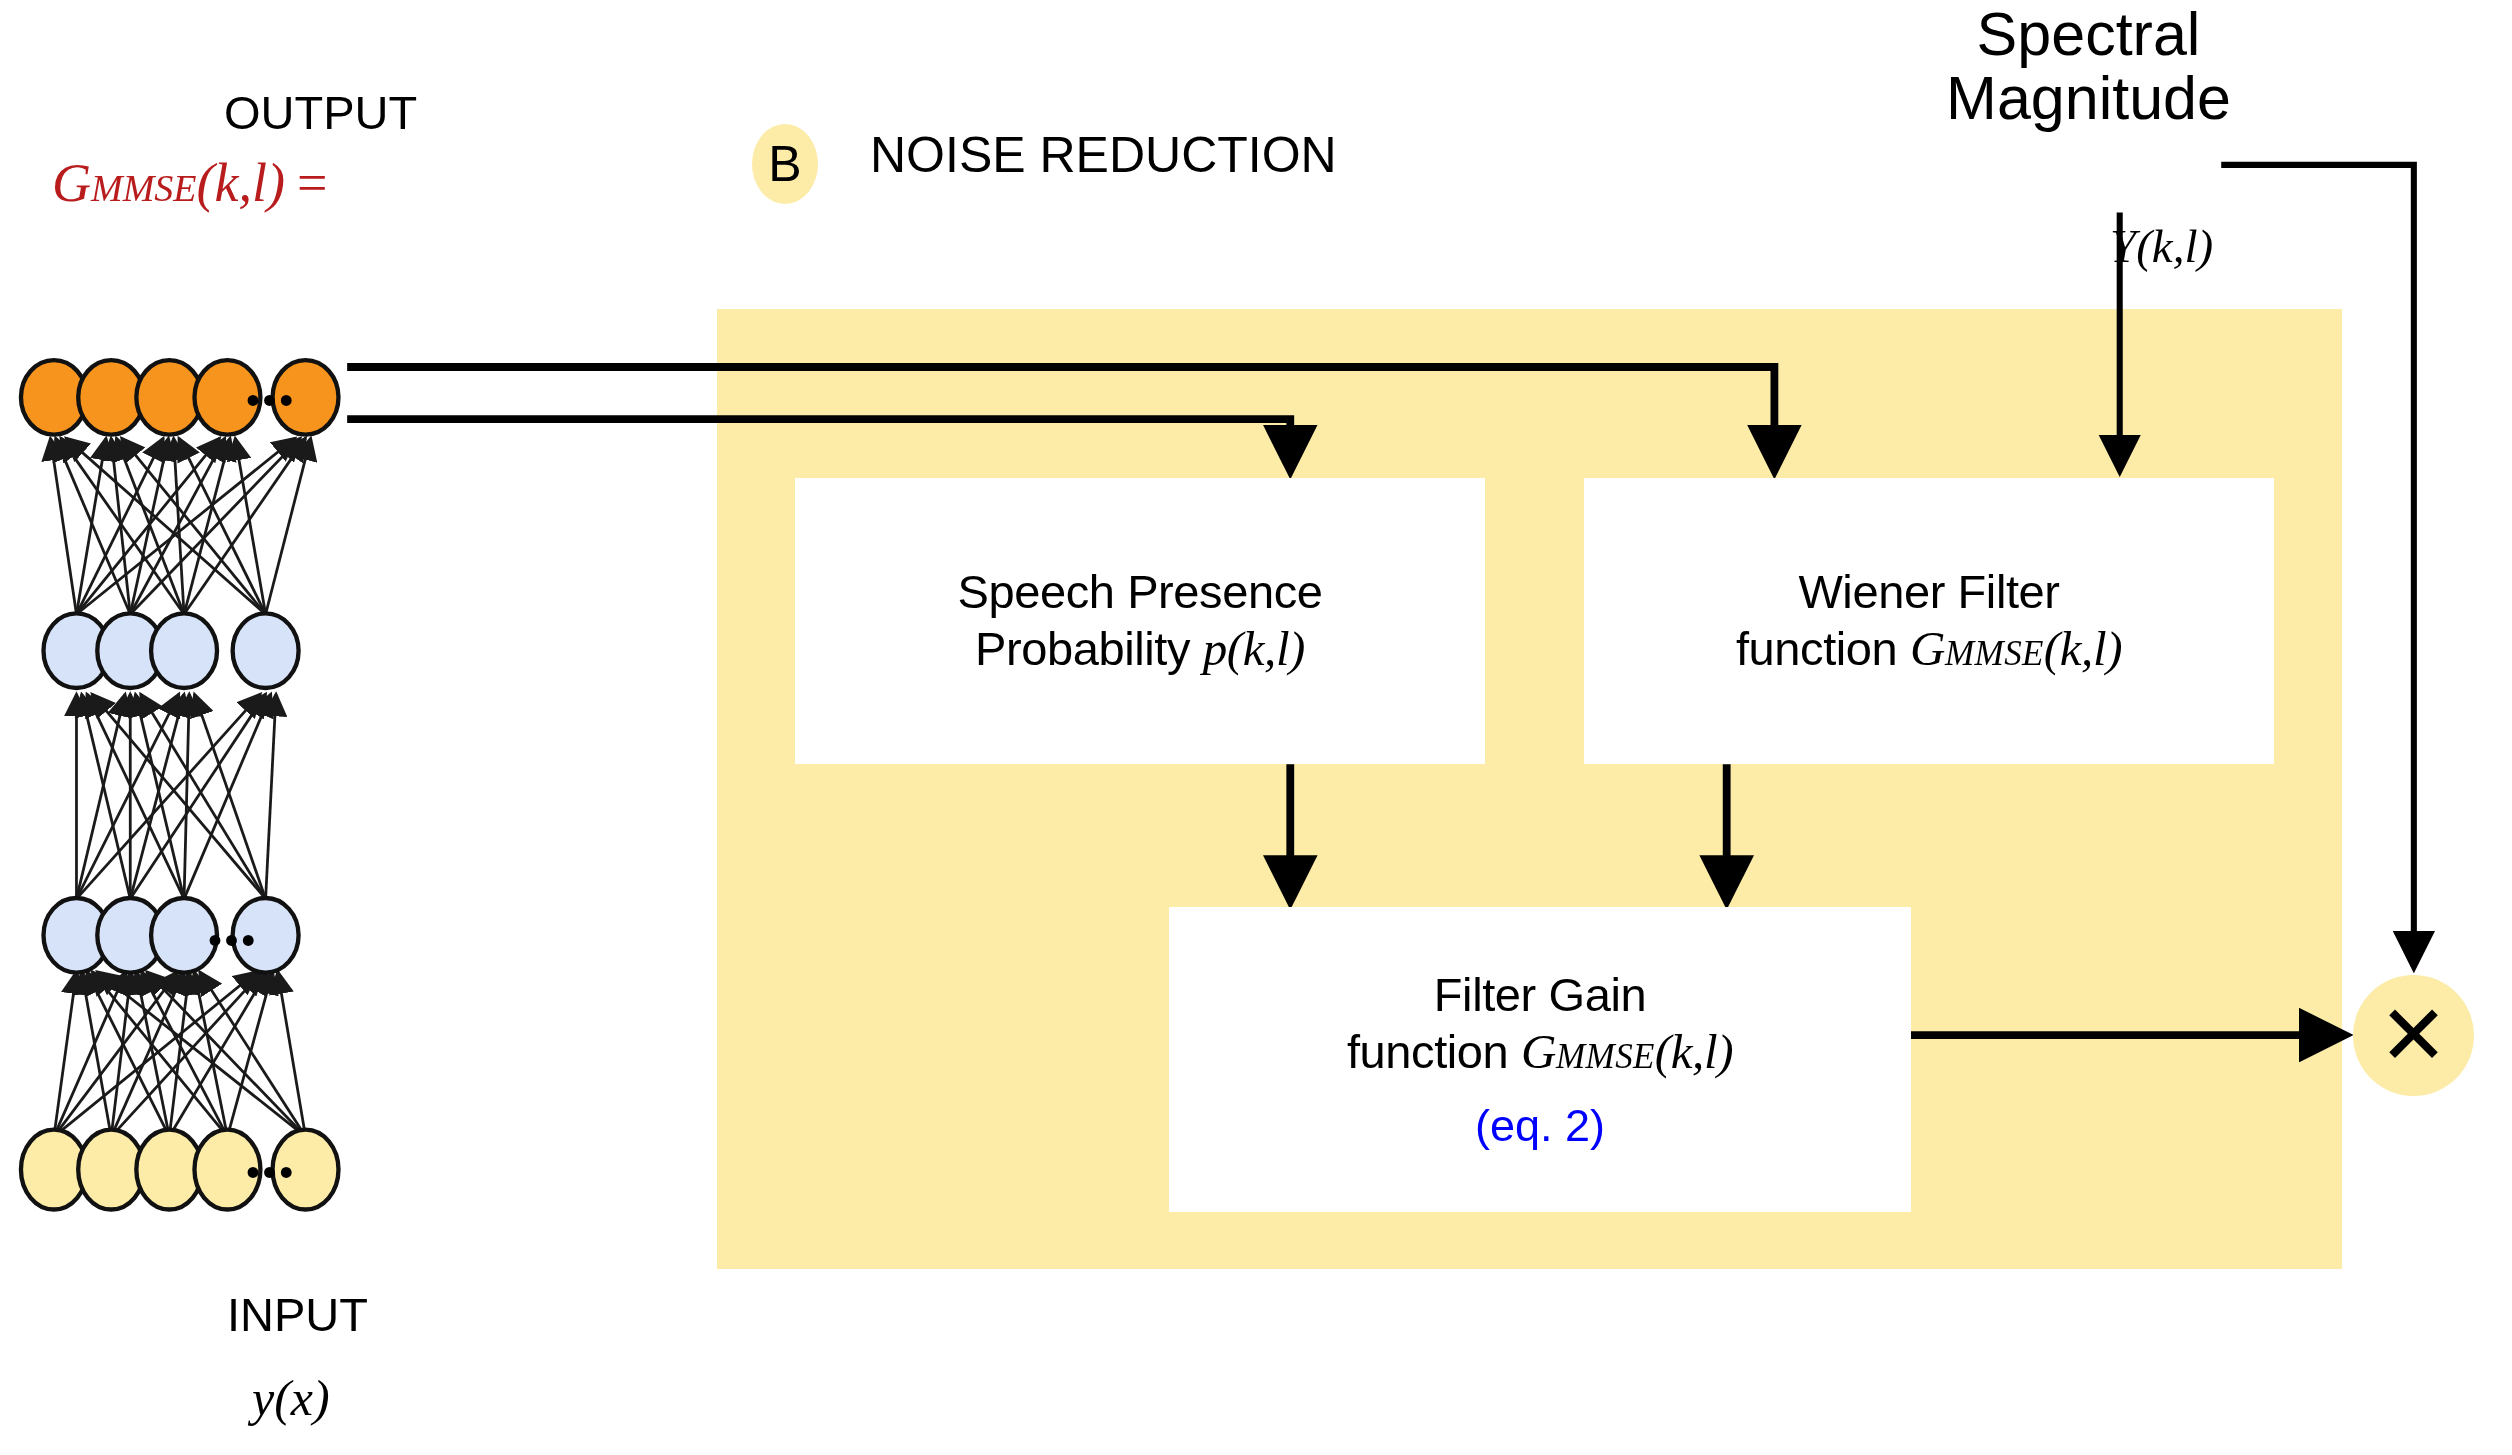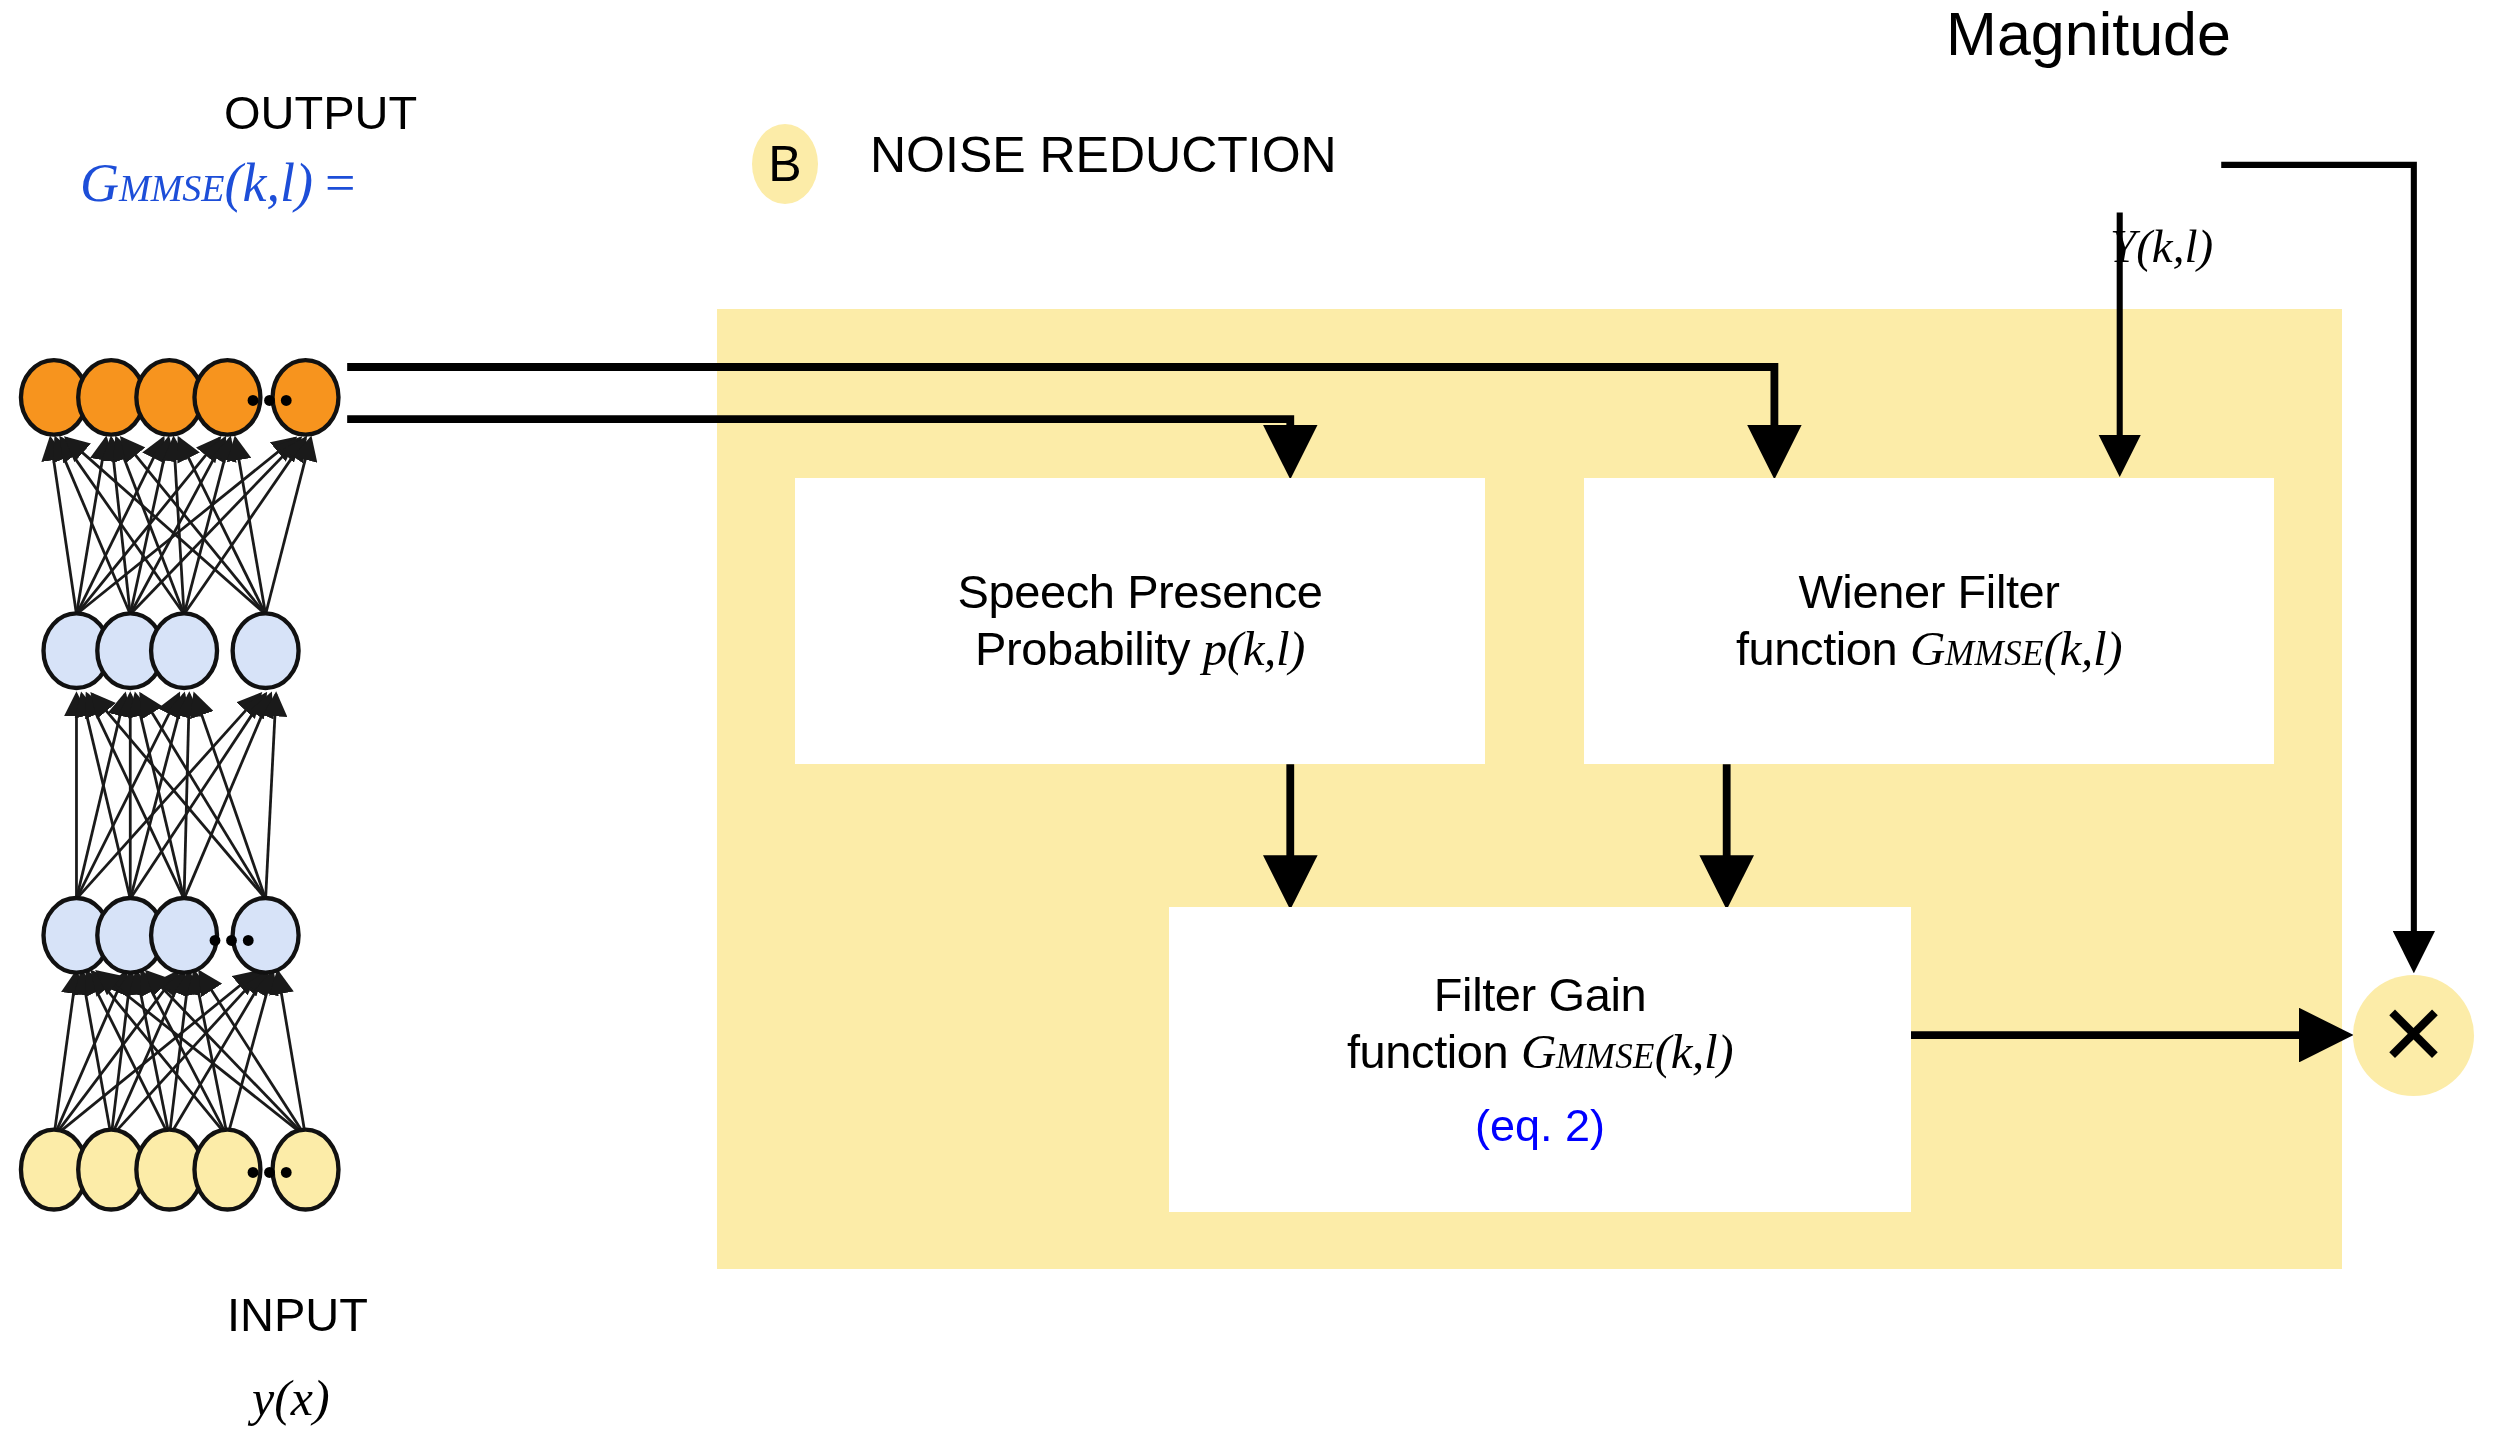--- a/index.html
+++ b/index.html
@@ -177,23 +177,22 @@
     margin-top: 16px;
   }
   #output-formula {
     position: absolute;
     left: 52px;
     top: 152px;
     display: flex;
     align-items: center;
     font-family: "Liberation Serif", serif;
     font-style: italic;
-    color: #1d4ed8;
-    white-space: nowrap;
-    margin-left: 28px;
+    color: #b91c1c;
+    white-space: nowrap;
   }
   #output-formula .lhs { font-size: 54px; }
   #output-formula .lhs .sc { font-size: 38px; }
   #output-formula .eqsign {
     font-size: 54px;
     font-style: normal;
     margin: 0 12px;
   }
   .frac {
     display: inline-flex;
@@ -389,20 +388,21 @@
 
   <div id="input-label">INPUT</div>
   <div id="input-var">y(x)</div>
 
   <div id="badge-b">
     <span>B</span>
   </div>
   <div id="panel-title">NOISE REDUCTION</div>
 
   <div id="spectral-label">
+    <div>Spectral</div>
     <div>Magnitude</div>
   </div>
   <div id="spectral-var">Y(k,l)</div>
 
   <div class="proc-box" id="box-spp">
     <div class="proc-line">Speech Presence</div>
     <div class="proc-line"><span>Probability </span><span class="mi">p(k,l)</span></div>
   </div>
 
   <div class="proc-box" id="box-wiener">

